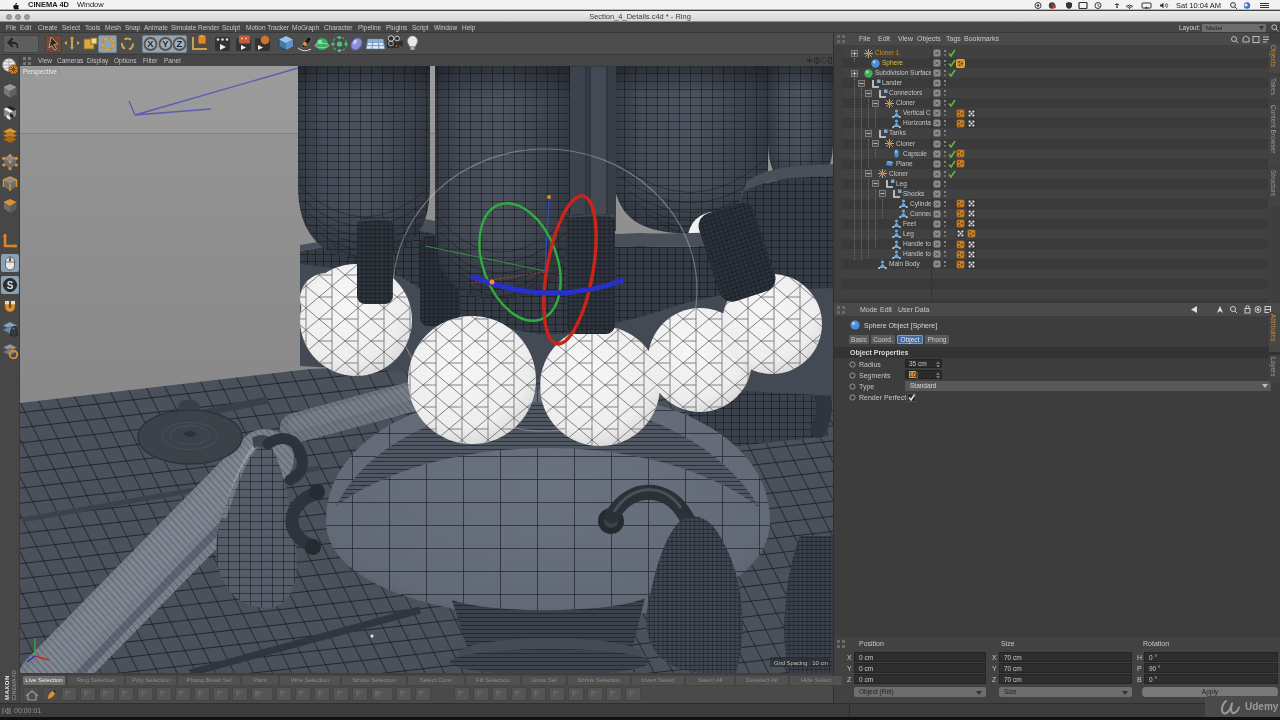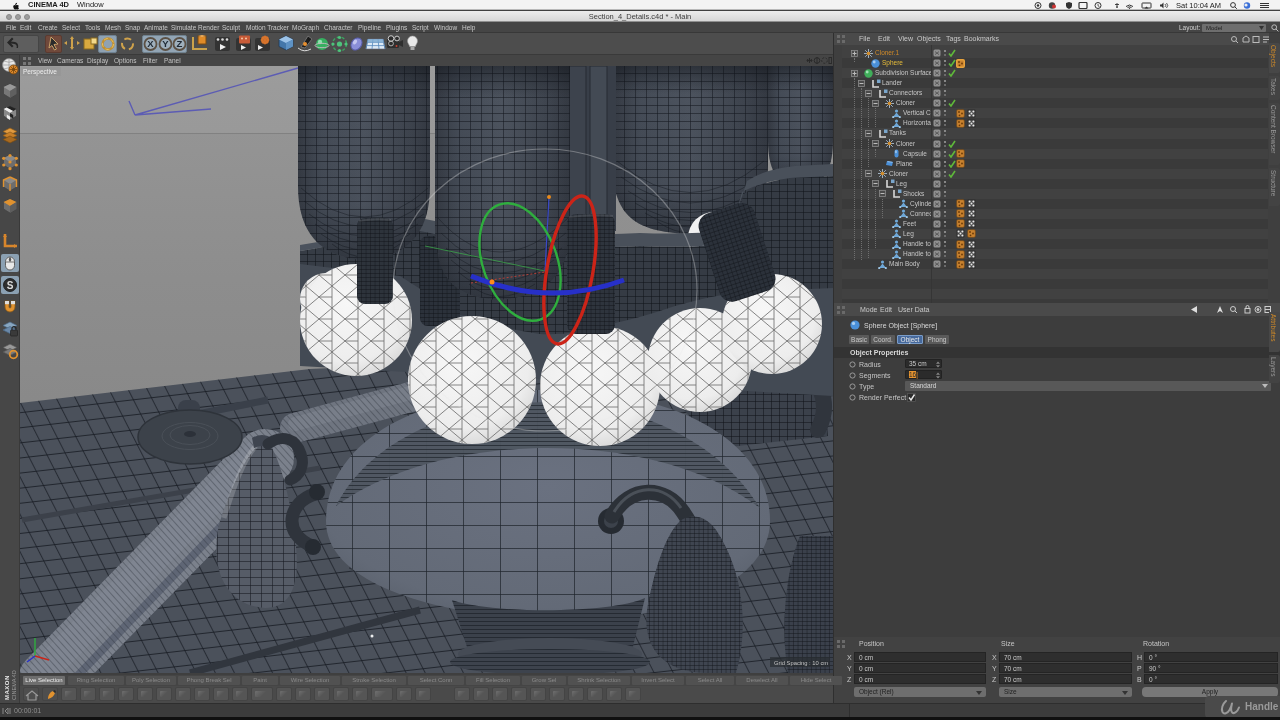--- a/index.html
+++ b/index.html
@@ -85,21 +85,21 @@
       <circle cx="213" cy="3.5" r="3.2" fill="#3a6fd8"></circle>
         <circle cx="212" cy="3" r="1.6" fill="#eee"></circle>
       <path d="M226 1.5h9M226 3.5h9M226 5.5h9" stroke="#333" stroke-width="1"></path>
     </svg>
   </div>
 
   <div class="abs" id="titlebar">
     <div class="tdot" style="left:6px;"></div>
     <div class="tdot" style="left:15px;"></div>
     <div class="tdot" style="left:24px;"></div>
-    <div id="titletext">Section_4_Details.c4d * - Main</div>
+    <div id="titletext">Section_4_Details.c4d * - Ring</div>
   </div>
 
   <div class="abs" id="c4dmenu">
     <span style="left:6px">File</span>
       <span style="left:20px">Edit</span>
       <span style="left:38px">Create</span>
     <span style="left:62px">Select</span>
       <span style="left:85px">Tools</span>
       <span style="left:105px">Mesh</span>
     <span style="left:125px">Snap</span>
@@ -1421,17 +1421,17 @@
   <div class="abs" id="bottomstrip" style="border-top:1px solid #2e2e2e;">
 <div style="position:absolute;left:849px;top:0;width:1px;height:14px;background:#2e2e2e;"></div>
 <svg style="position:absolute;left:2px;top:3px" width="10" height="8" viewBox="0 0 10 8">
         <path d="M1 1v6M3 4l3-3v6zM8 1v6" stroke="#888" stroke-width="1" fill="none"></path>
       </svg>
 <span style="position:absolute;left:14px;top:3px;font-size:7px;color:#909090;">00:00:01</span>
 <div style="position:absolute;left:1205px;top:-8px;width:75px;height:22px;background:#4a4a4a;border-radius:4px 0 0 4px;">
 <svg style="position:absolute;left:14px;top:2px" width="24" height="19" viewBox="0 0 24 19">
           <path d="M7 3 C3.5 6 2 11 3.5 14 C5 16.5 8.5 15.5 10.5 12 C12 9.5 12.8 7 13 5.5 C12 9.5 11.5 13.5 13.5 14.8 C15.5 16 18.5 13.5 20 9.5" stroke="#9a9a9a" stroke-width="2" fill="none" stroke-linecap="round" stroke-linejoin="round"></path>
         </svg>
-<span style="position:absolute;left:40px;top:5px;font-size:10px;font-weight:bold;color:#9a9a9a;">Handle</span>
+<span style="position:absolute;left:40px;top:5px;font-size:10px;font-weight:bold;color:#9a9a9a;">Udemy</span>
 </div>
 </div>
   <div class="abs" id="blackbar"></div>
 </div>
 
 </body></html>

